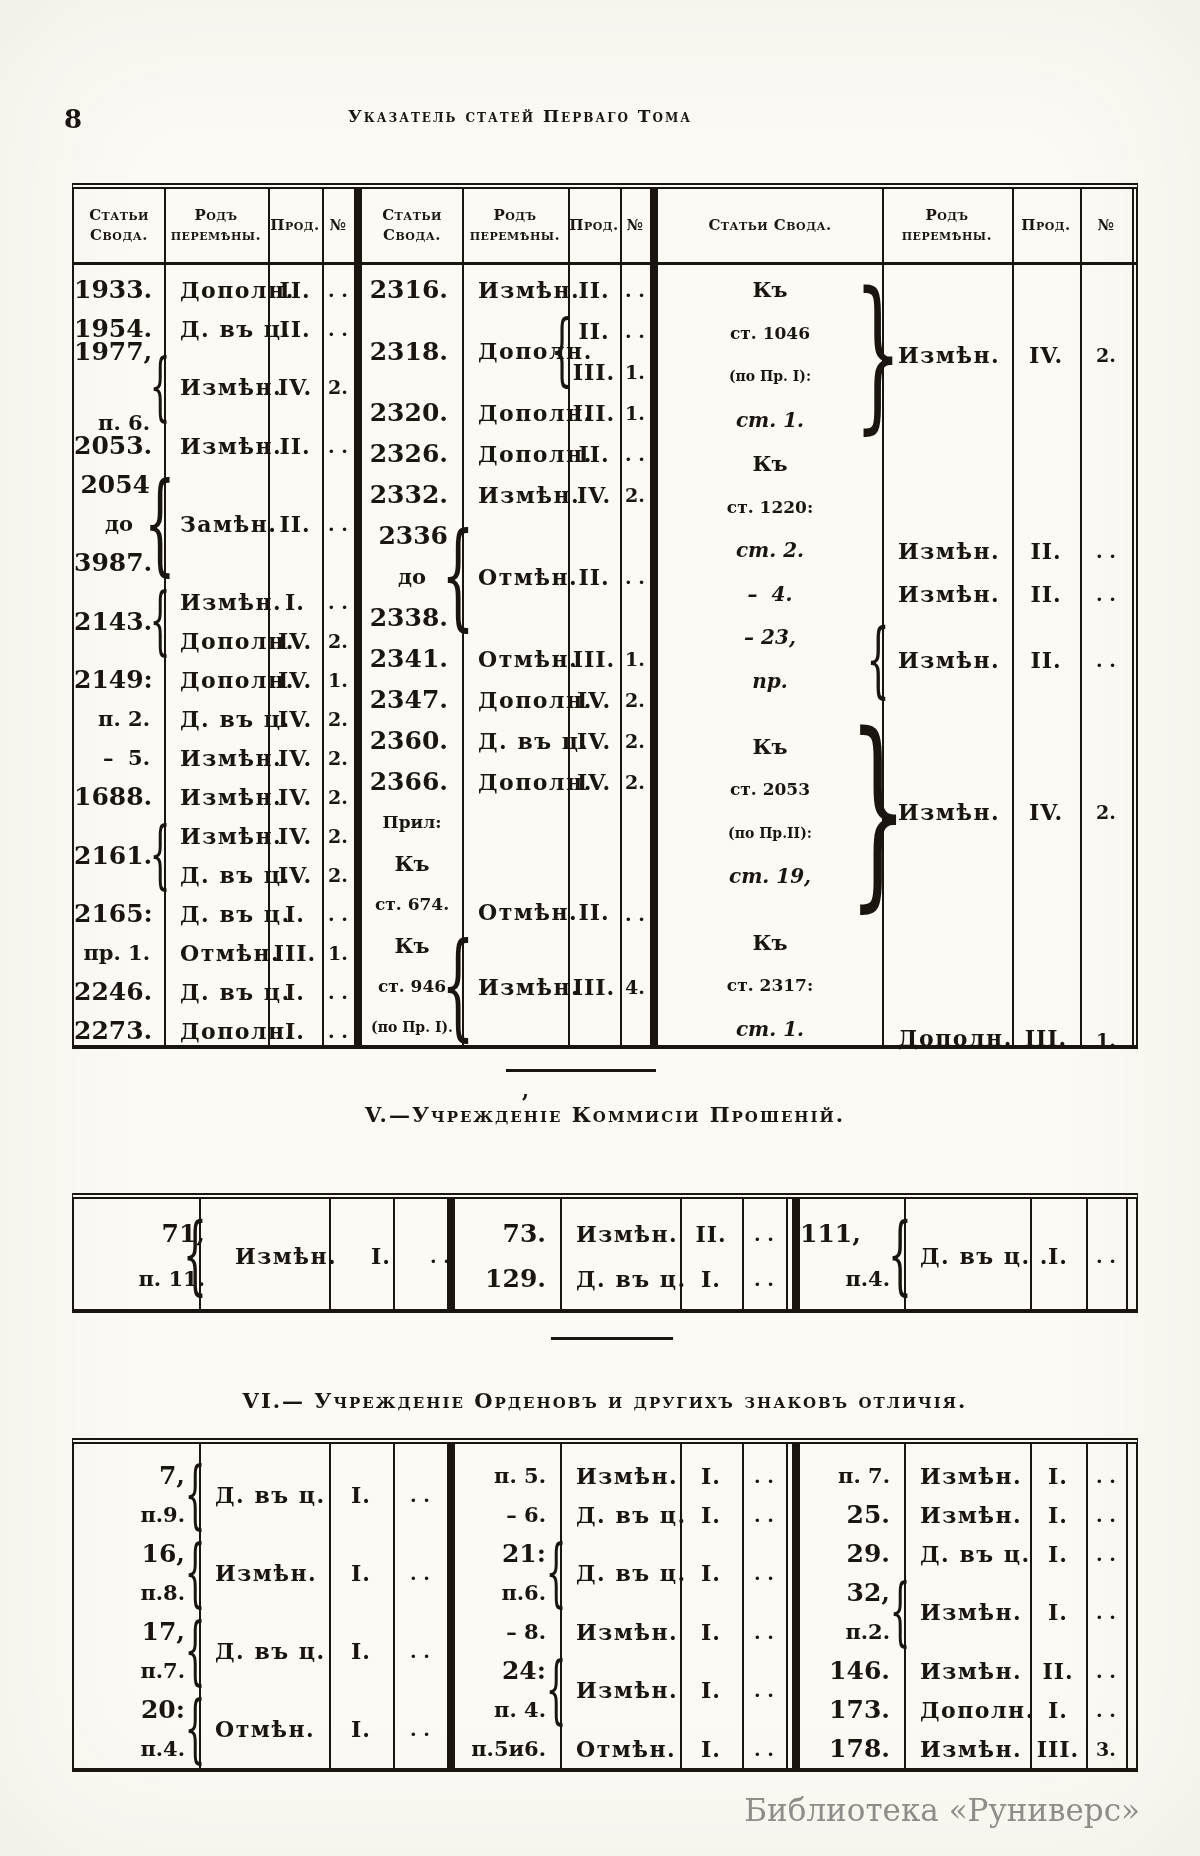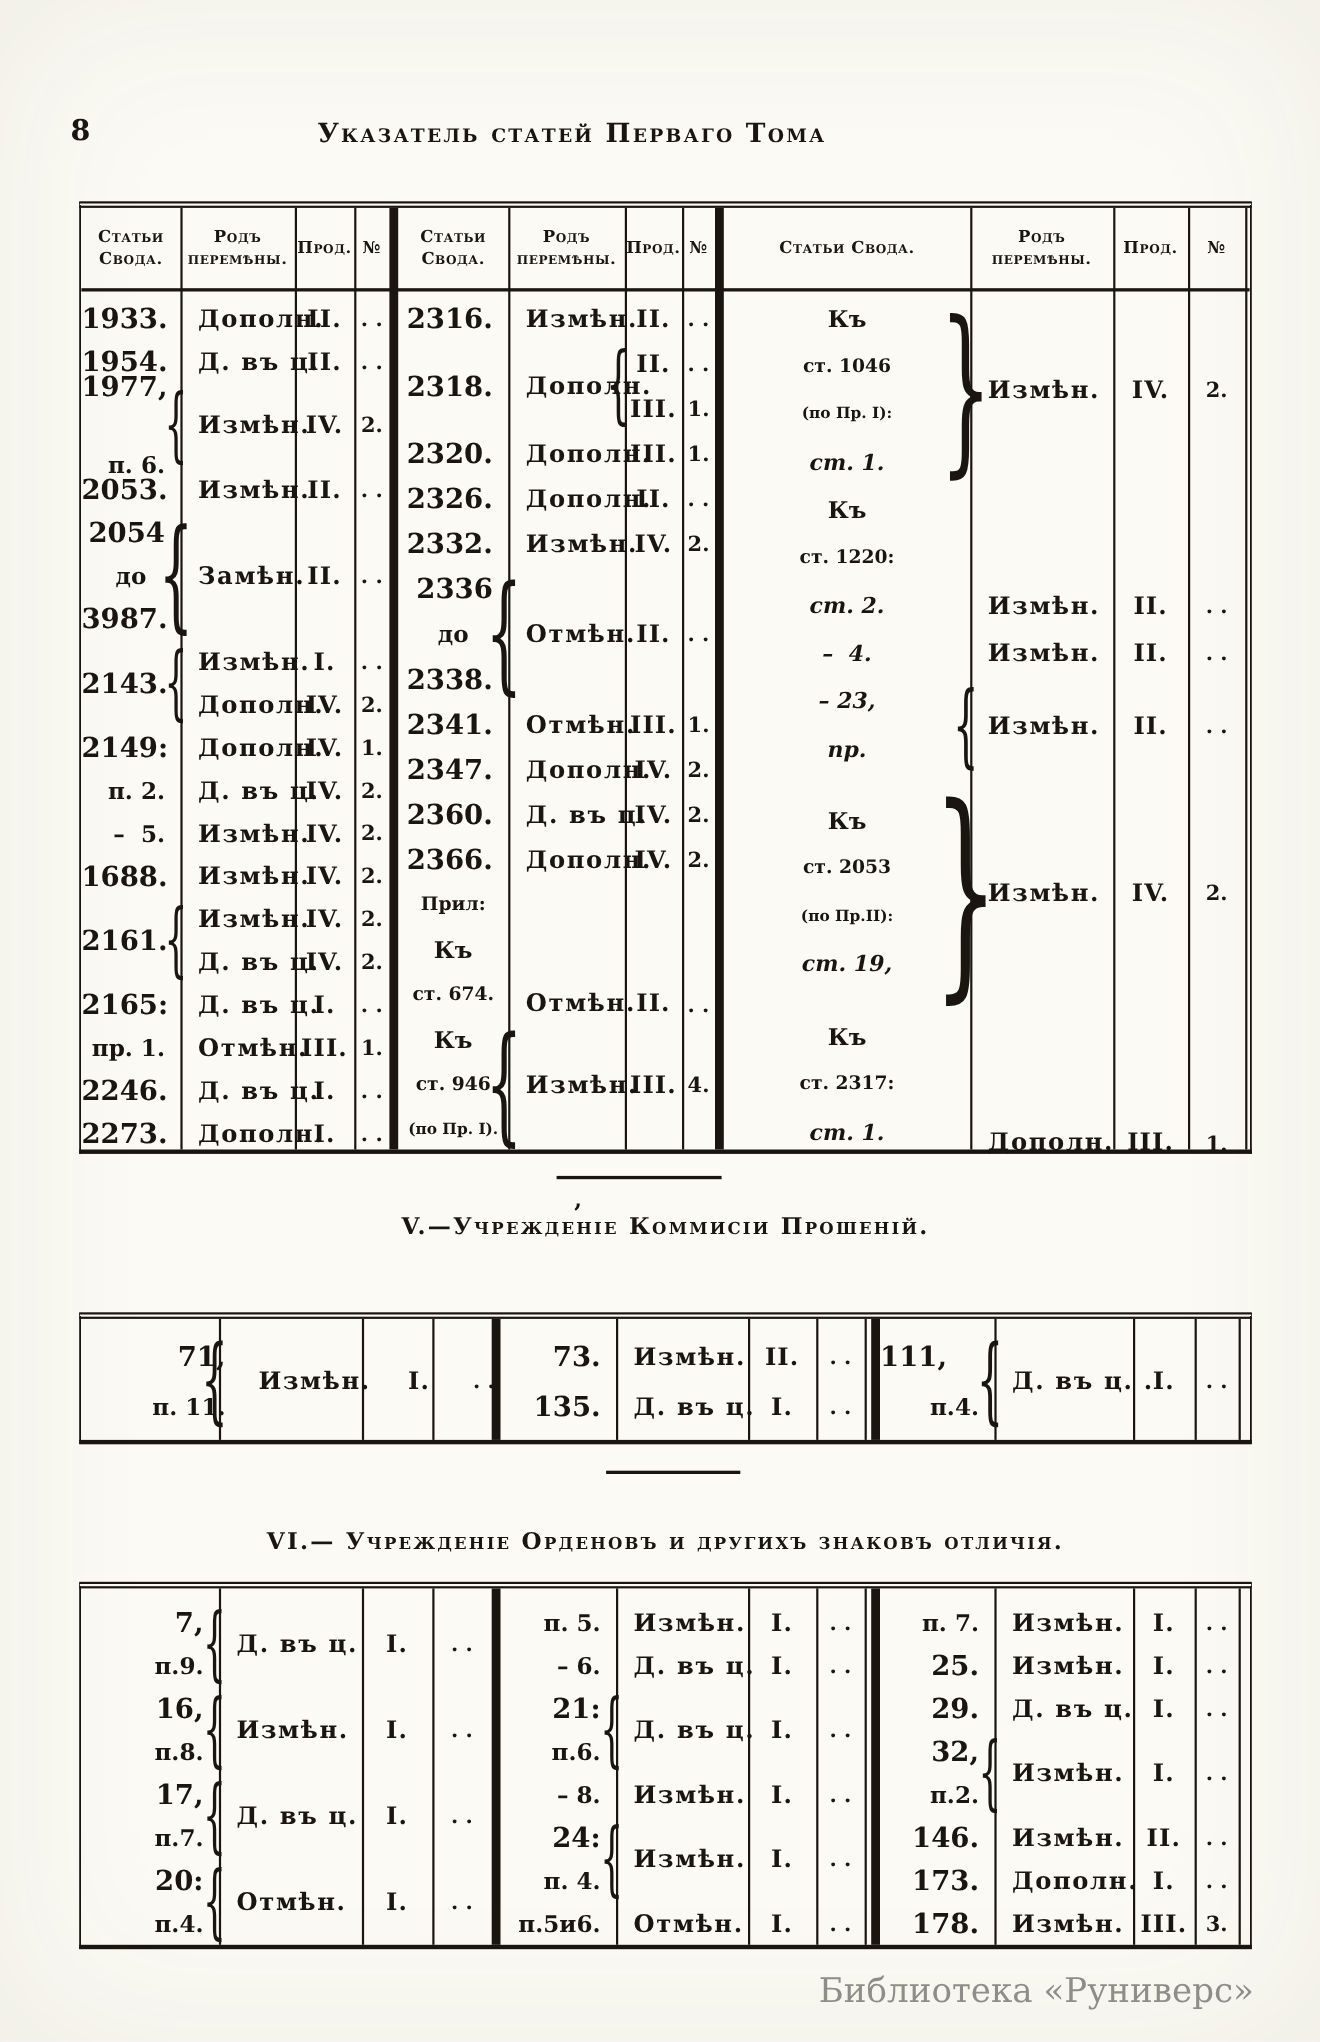--- a/index.html
+++ b/index.html
@@ -2,21 +2,21 @@
 <html style="--ink: #1b1510; --paper: #fbfaf4; --fg: #8f8d89;"><head>
 <meta charset="utf-8">
 <style>
   :root{ --ink:#1b1510; --paper:#fbfaf4; --fg:#8f8d89; }
   html,body{margin:0;padding:0;}
   .page{position:relative;width:1200px;height:1856px;background:var(--paper);
         font-family:"DejaVu Serif","Liberation Serif",serif;color:var(--ink);
         overflow:hidden;box-shadow:inset 0 0 160px rgba(90,70,40,.07);}
   .pagenum{position:absolute;left:64px;top:104px;font-size:26px;font-weight:bold;}
   .ptitle{position:absolute;left:170px;top:106px;width:700px;text-align:center;
-          font-variant:small-caps;font-weight:bold;font-size:24px;letter-spacing:2px;}
+          font-variant:small-caps;font-weight:bold;font-size:17px;letter-spacing:2px;}
   .tbl{position:absolute;box-sizing:border-box;border:2px solid var(--ink);
        border-top:6px double var(--ink);border-bottom:4px solid var(--ink);}
   .bar{position:absolute;top:0;bottom:0;background:var(--ink);}
   .sep{position:absolute;top:0;bottom:0;width:2px;background:var(--ink);}
   .hline{position:absolute;left:0;right:0;height:2.5px;background:var(--ink);}
   .hcell{position:absolute;display:flex;align-items:center;justify-content:center;
          text-align:center;font-variant:small-caps;font-weight:bold;font-size:15px;
          line-height:1.35;letter-spacing:.5px;}
   .rows{position:absolute;box-sizing:border-box;}
   .trow{display:flex;align-items:center;position:relative;}
@@ -441,21 +441,21 @@
         <div class="trow" style="height: 45px;">
           <div class="acell" style="width: 105px;">
             <div class="aline fd" style="line-height: 45px; height: 45px; text-align: right; padding-right: 14px;">73.</div>
           </div>
           <div class="kt" style="width: 120px;">Измѣн.</div>
           <div class="pt" style="width: 62px;">II.</div>
           <div class="nt" style="width: 44px;">. .</div>
         </div>
         <div class="trow" style="height: 45px;">
           <div class="acell" style="width: 105px;">
-            <div class="aline fd" style="line-height: 45px; height: 45px; text-align: right; padding-right: 14px;">135.</div>
+            <div class="aline fd" style="line-height: 45px; height: 45px; text-align: right; padding-right: 14px;">129.</div>
           </div>
           <div class="kt" style="width: 120px;">Д. въ ц.</div>
           <div class="pt" style="width: 62px;">I.</div>
           <div class="nt" style="width: 44px;">. .</div>
         </div>
       </div>
       <div class="sep" style="left: 830px;"></div>
       <div class="sep" style="left: 956px;"></div>
       <div class="sep" style="left: 1012px;"></div>
       <div class="sep" style="left: 1052px;"></div>

